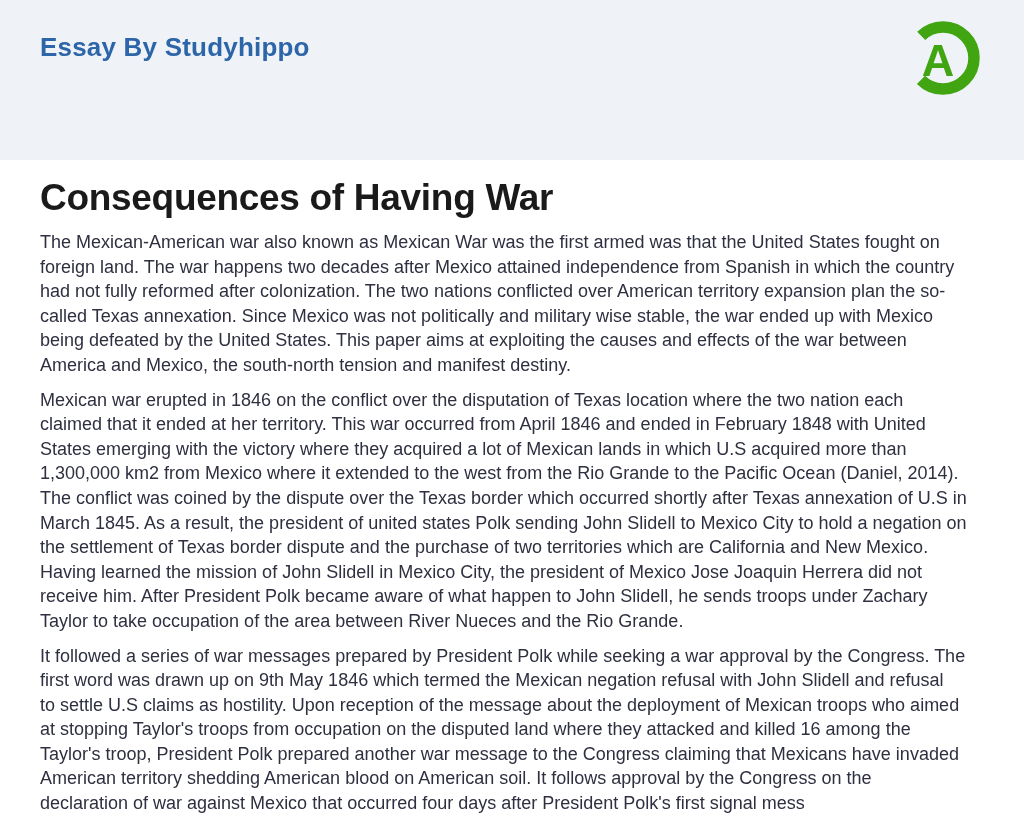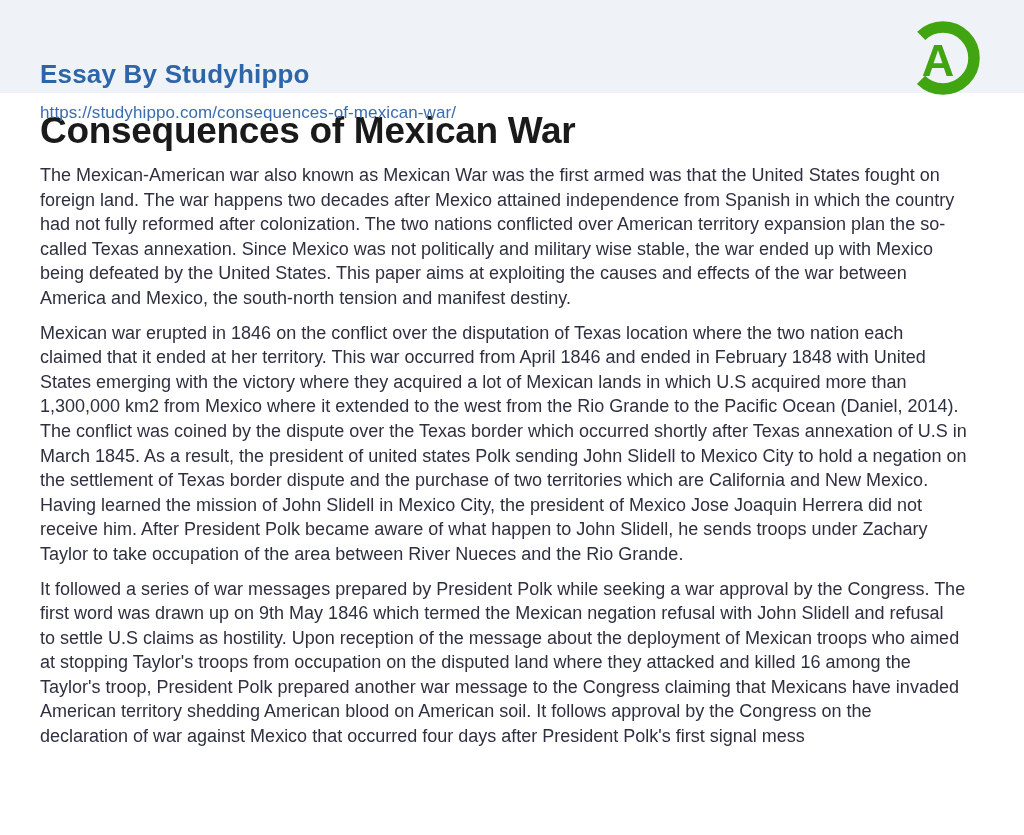--- a/index.html
+++ b/index.html
@@ -3,25 +3,25 @@
 <meta charset="utf-8">
 <style>
   html, body { margin: 0; padding: 0; }
   body {
     width: 1024px; height: 835px;
     background: #ffffff;
     font-family: "Liberation Sans", sans-serif;
     overflow: hidden;
   }
   .header {
-    height: 93px;
+    height: 160px;
     background: #eff3f8;
     position: relative;
     box-sizing: border-box;
-    padding: 59px 40px 0 40px;
+    padding: 32px 40px 0 40px;
   }
   .site-title {
     font-size: 26px;
     font-weight: 700;
     color: #2d65a9;
     letter-spacing: 0.2px;
     line-height: 31px;
   }
   .page-url {
     display: block;
@@ -59,33 +59,32 @@
   .para + .para { }
 </style>
 </head>
 <body>
 
 <div class="page">
 
   <header class="header">
     <div class="header-text">
       <div class="site-title">Essay By Studyhippo</div>
-      <a class="page-url">https://studyhippo.com/consequences-of-mexican-war/</a>
     </div>
     <div class="logo">
       <svg viewBox="0 0 82 82" xmlns="http://www.w3.org/2000/svg">
 
         <circle cx="41" cy="41" r="31" fill="none" stroke="#41a411" stroke-width="11.5" stroke-dasharray="73.05 48.7" stroke-linecap="butt"></circle>
         <text x="36" y="59" text-anchor="middle" font-family="Liberation Sans, sans-serif" font-size="45" font-weight="600" fill="#41a411">A</text>
       </svg>
     </div>
   </header>
 
   <main class="content">
-    <h1 class="article-title">Consequences of Mexican War</h1>
+    <h1 class="article-title">Consequences of Having War</h1>
 
     <p class="para">The Mexican-American war also known as Mexican War was the first armed was that the United States fought on
 foreign land. The war happens two decades after Mexico attained independence from Spanish in which the country
 had not fully reformed after colonization. The two nations conflicted over American territory expansion plan the so-
 called Texas annexation. Since Mexico was not politically and military wise stable, the war ended up with Mexico
 being defeated by the United States. This paper aims at exploiting the causes and effects of the war between
 America and Mexico, the south-north tension and manifest destiny.</p>
 
     <p class="para">Mexican war erupted in 1846 on the conflict over the disputation of Texas location where the two nation each
 claimed that it ended at her territory. This war occurred from April 1846 and ended in February 1848 with United

